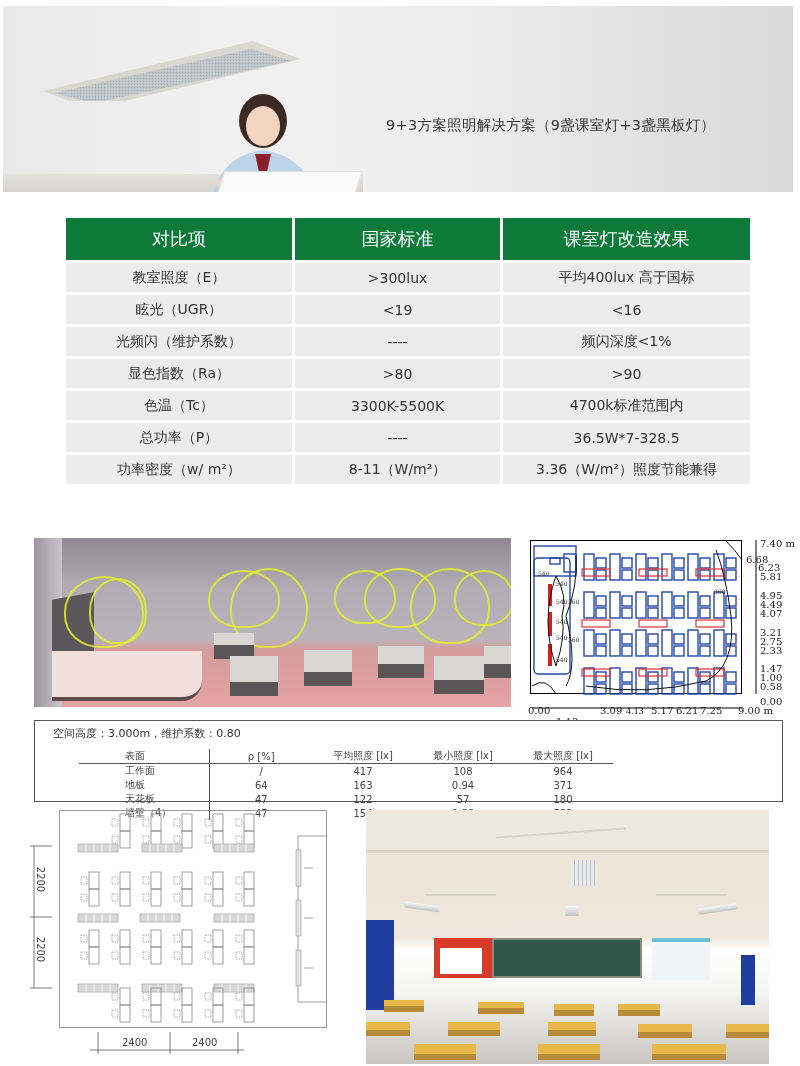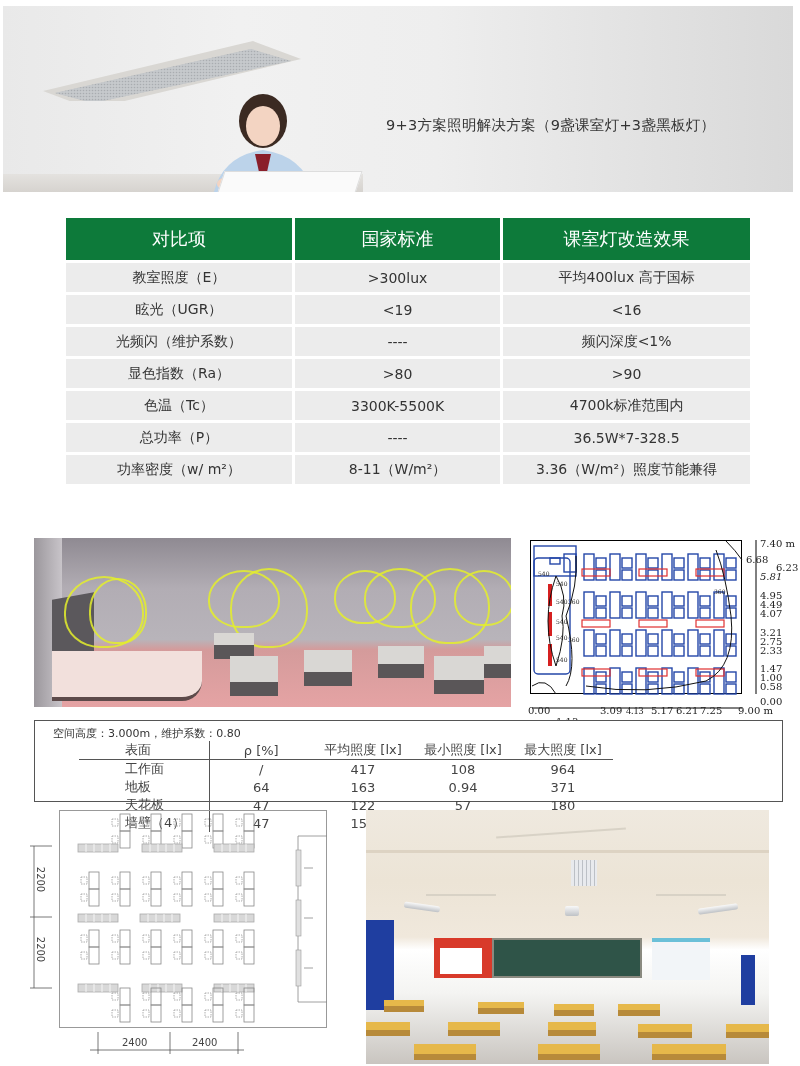--- a/index.html
+++ b/index.html
@@ -33,21 +33,21 @@
 
   
   .iso { position: absolute; left: 526px; top: 536px; width: 264px; height: 180px; background: #fff; }
   .iso .frame { position:absolute; left:4px; top:4px; width:212px; height:154px; border:1.5px solid #000; }
   .iso .tick-label { position:absolute; font-family: "DejaVu Serif", serif; font-size: 10px; color:#222; white-space: nowrap; }
   .iso .bar-r { position:absolute; background:#d62020; }
 
   
   .results { position: absolute; left: 34px; top: 720px; width: 749px; height: 82px; border: 1.5px solid #555; background: #fff; }
   .results .head { position:absolute; left:18px; top:5px; font-size: 11px; color:#333; white-space: nowrap; }
-  .results table { position:absolute; left:44px; top:20px; border-collapse: collapse; font-size: 13px; color:#444; }
+  .results table { position:absolute; left:44px; top:28px; border-collapse: collapse; font-size: 10px; color:#444; }
   .results th { font-weight: normal; border-bottom: 1px solid #555; height: 10px; }
   .results td { height: 11px; text-align: center; }
   .results .col-surface { width: 130px; text-align: left; padding-left: 46px; }
   .results .col-rho { width: 104px; border-left: 1px solid #555; text-align:center; }
   .results .col-avg { width: 100px; }
   .results .col-min { width: 100px; }
   .results .col-max { width: 100px; }
 
   
   .plan { position: absolute; left: 30px; top: 806px; width: 330px; height: 256px; }
@@ -230,22 +230,22 @@
         <text x="42" y="106">360</text>
         <text x="188" y="58">360</text>
     </g>
 
     <line x1="230" y1="4" x2="230" y2="158" stroke="#000" stroke-width="1"></line>
 
     <line x1="6" y1="172" x2="216" y2="172" stroke="#000" stroke-width="1"></line>
   </svg>
   <span class="tick-label" style="left:234px;top:2px;">7.40 m</span>
   <span class="tick-label" style="left:220px;top:18px;">6.68</span>
-  <span class="tick-label" style="left:244px;top:26px;padding-left:6px;">6.23</span>
-  <span class="tick-label" style="left:234px;top:35px;font-style:italic;">5.81</span>
+  <span class="tick-label" style="left:232px;top:26px;">6.23</span>
+  <span class="tick-label" style="left:234px;top:35px;">5.81</span>
   <span class="tick-label" style="left:234px;top:54px;">4.95</span>
   <span class="tick-label" style="left:234px;top:63px;">4.49</span>
   <span class="tick-label" style="left:234px;top:72px;">4.07</span>
   <span class="tick-label" style="left:234px;top:91px;">3.21</span>
   <span class="tick-label" style="left:234px;top:100px;">2.75</span>
   <span class="tick-label" style="left:234px;top:109px;">2.33</span>
   <span class="tick-label" style="left:234px;top:127px;">1.47</span>
   <span class="tick-label" style="left:234px;top:136px;">1.00</span>
   <span class="tick-label" style="left:234px;top:145px;">0.58</span>
   <span class="tick-label" style="left:234px;top:160px;">0.00</span>

